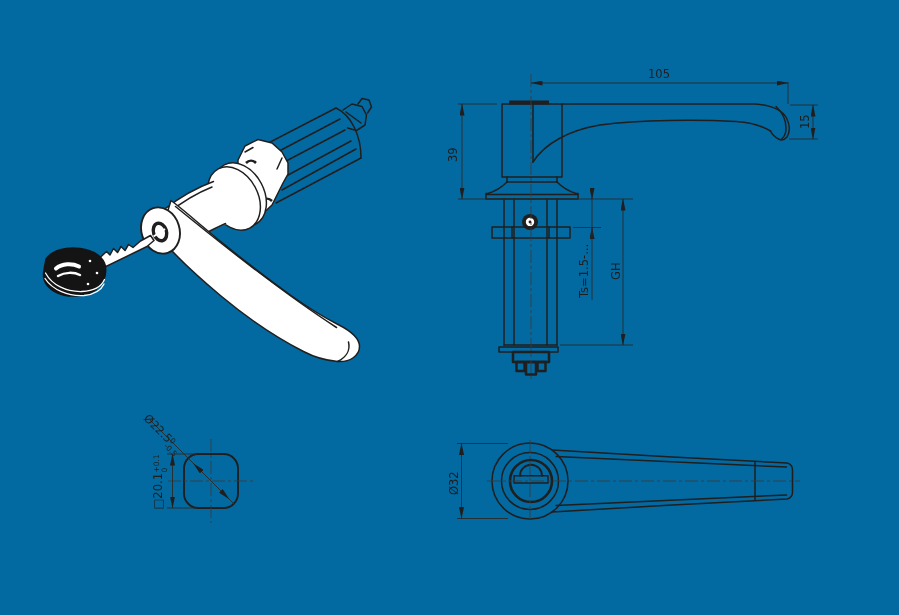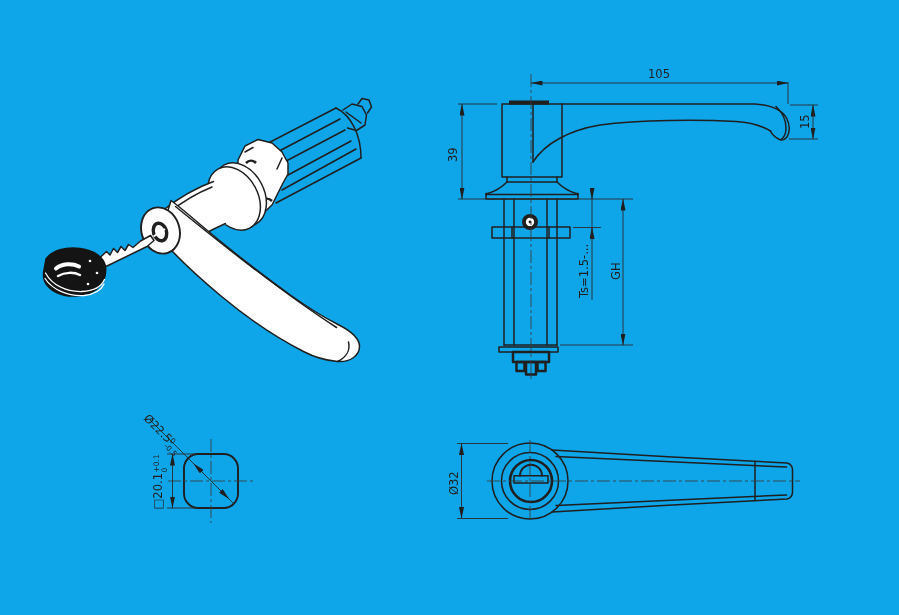--- a/index.html
+++ b/index.html
@@ -1,16 +1,16 @@
 <!DOCTYPE html>
 <html><head>
 <meta charset="utf-8">
 <style>
   html,body{margin:0;padding:0;background:#ffffff;}
-  #canvas{width:899px;height:615px;background:#0ea5e9;position:relative;overflow:hidden;}
+  #canvas{width:899px;height:615px;background:#0369a1;position:relative;overflow:hidden;}
   svg{display:block;}
   .pl{stroke:#1f1f1f;stroke-width:1.5;fill:none;stroke-linecap:round;stroke-linejoin:round;}
   .pl2{stroke:#1f1f1f;stroke-width:1.9;fill:none;stroke-linecap:round;stroke-linejoin:round;}
   .bold{stroke:#1f1f1f;stroke-width:2.5;fill:none;stroke-linejoin:round;}
   .fw{fill:#ffffff;}
   .fb{fill:#1f1f1f;}
   .dim{stroke:#2a2a2a;stroke-width:0.9;fill:none;}
   .cl{stroke:#3c3c3c;stroke-width:0.85;fill:none;stroke-dasharray:13 3 3 3;}
   .wl{stroke:#ffffff;fill:none;stroke-linecap:round;}
   .txt{font-family:"DejaVu Sans",sans-serif;font-size:11.5px;fill:#1f1f1f;}

